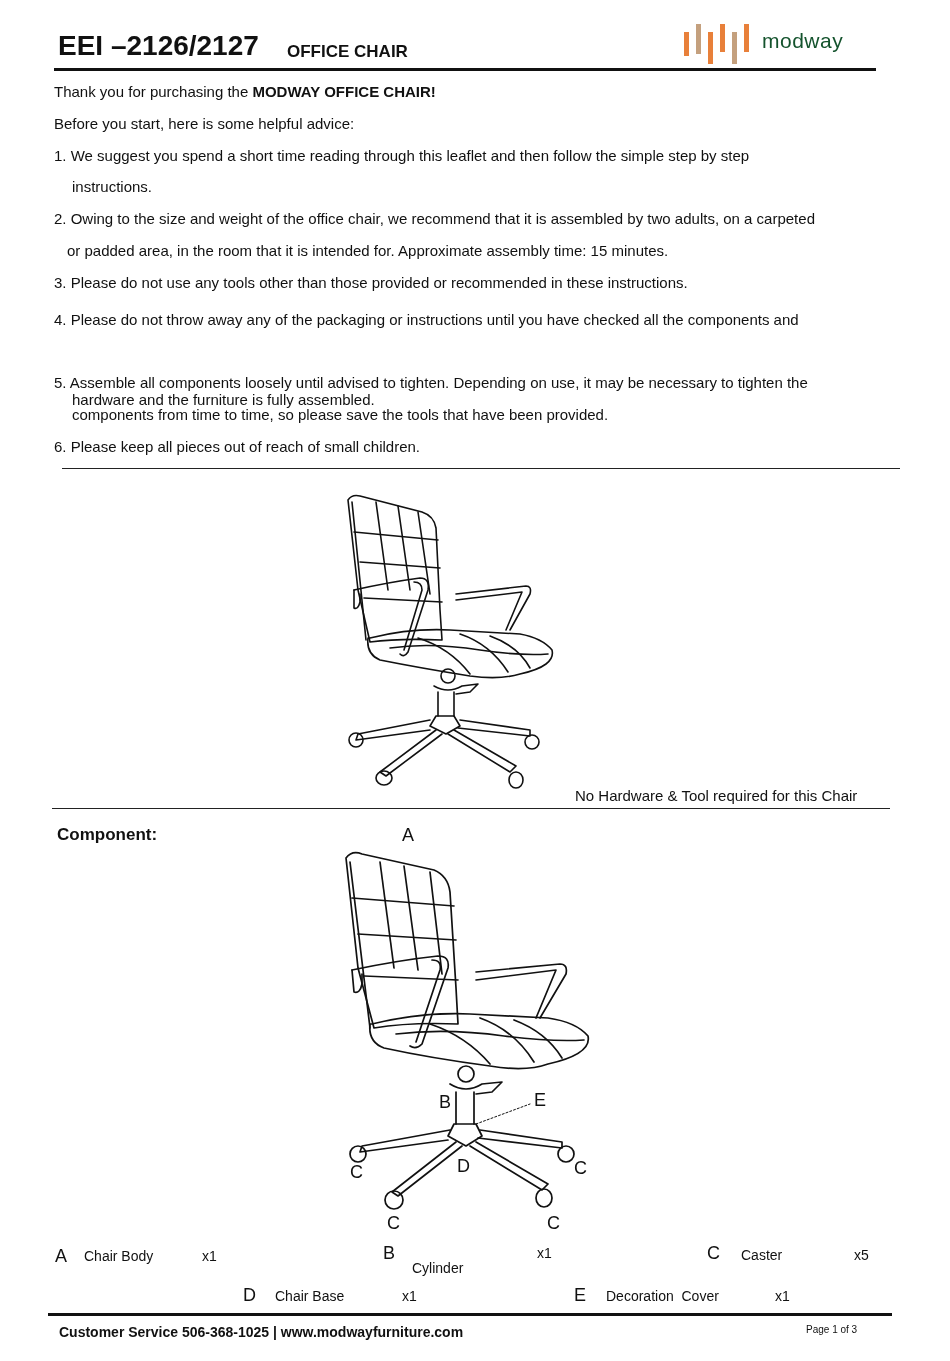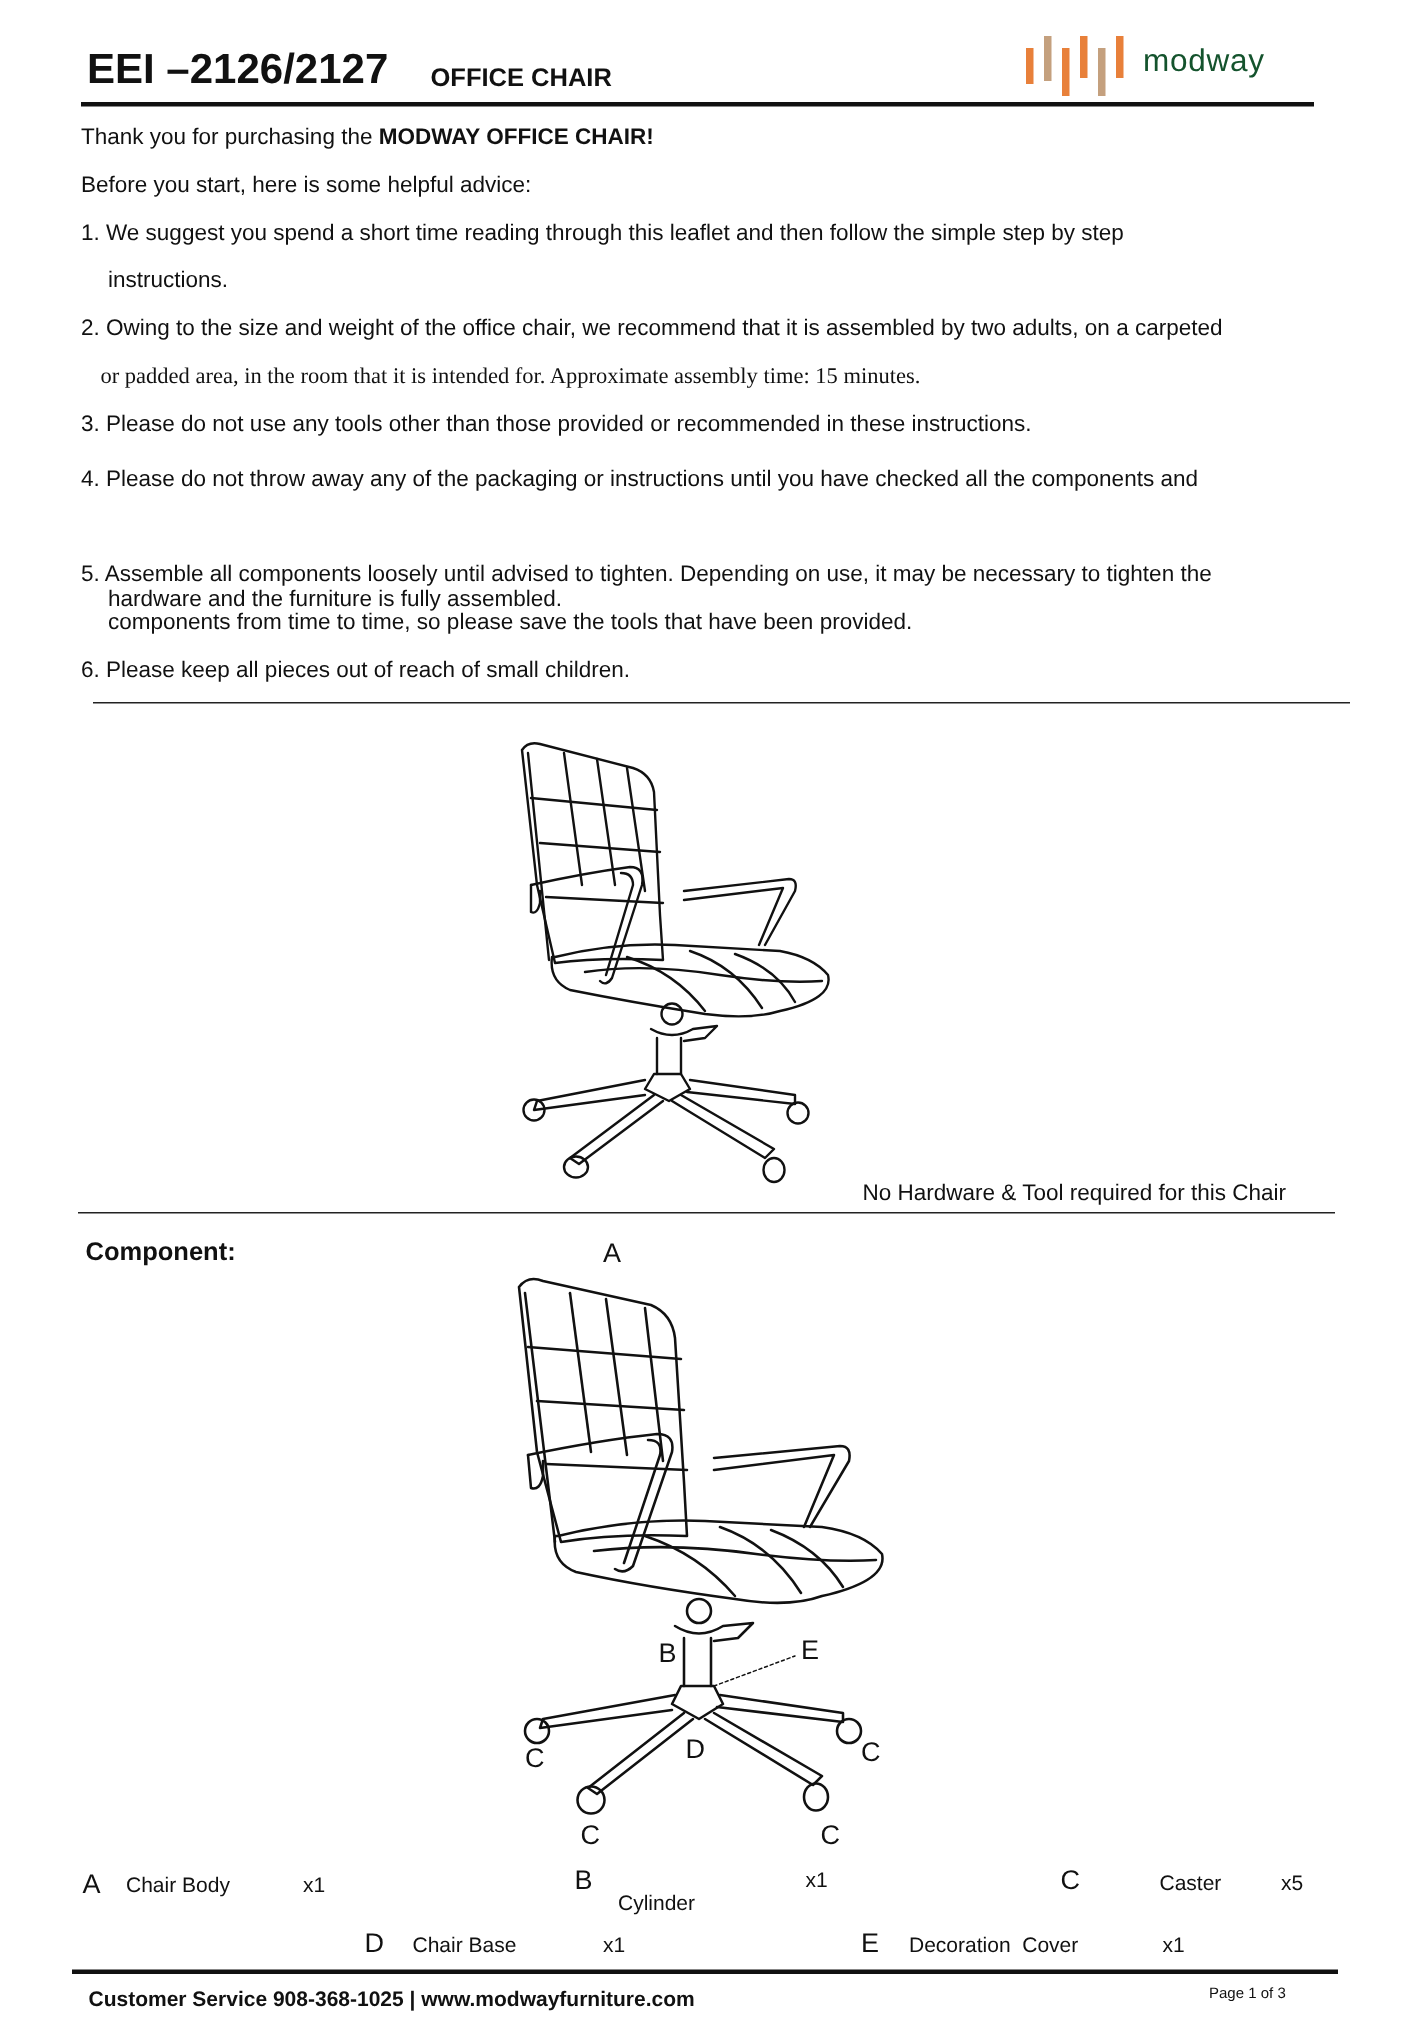--- a/index.html
+++ b/index.html
@@ -62,21 +62,21 @@
 
 <div class="abs para" style="left:54px; top:82px;">
   <span>Thank you for purchasing the </span><b>MODWAY OFFICE CHAIR</b><b>!</b>
 </div>
 <div class="abs para" style="left:54px; top:114px;">Before you start, here is some helpful advice:</div>
 
 <div class="abs para" style="left:54px; top:146px;">1. We suggest you spend a short time reading through this leaflet and then follow the simple step by step</div>
 <div class="abs para" style="left:72px; top:177px;">instructions.</div>
 
 <div class="abs para" style="left:54px; top:209px;text-align:right;">2. Owing to the size and weight of the office chair, we recommend that it is assembled by two adults, on a carpeted</div>
-<div class="abs para" style="left:67px; top:241px;font-family:Liberation Serif, serif;">or padded area, in the room that it is intended for. Approximate assembly time: 15 minutes.</div>
+<div class="abs para" style="left:67px; top:241px;">or padded area, in the room that it is intended for. Approximate assembly time: 15 minutes.</div>
 
 <div class="abs para" style="left:54px; top:273px;">3. Please do not use any tools other than those provided or recommended in these instructions.</div>
 
 <div class="abs para" style="left:54px; top:310px;">4. Please do not throw away any of the packaging or instructions until you have checked all the components and</div>
 <div class="abs para" style="left:72px; top:342px;margin-top:48px;">hardware and the furniture is fully assembled.</div>
 
 <div class="abs para" style="left:54px; top:373px;">5. Assemble all components loosely until advised to tighten. Depending on use, it may be necessary to tighten the</div>
 <div class="abs para" style="left:72px; top:405px;">components from time to time, so please save the tools that have been provided.</div>
 
 <div class="abs para" style="left:54px; top:437px;">6. Please keep all pieces out of reach of small children.</div>
@@ -188,30 +188,30 @@
     <span class="part-name" style="left:84px; top:1248px;">Chair Body</span>
     <span class="part-qty" style="left:202px; top:1248px;">x1</span>
   </div>
   <div>
     <span class="part-letter" style="left:383px; top:1243px;">B</span>
     <span class="part-name" style="left:412px; top:1245px;margin-top:15px;">Cylinder</span>
     <span class="part-qty" style="left:537px; top:1245px;">x1</span>
   </div>
   <div>
     <span class="part-letter" style="left:707px; top:1243px;">C</span>
-    <span class="part-name" style="left:741px; top:1247px;margin-left:32px;">Caster</span>
+    <span class="part-name" style="left:741px; top:1247px;">Caster</span>
     <span class="part-qty" style="left:854px; top:1247px;">x5</span>
   </div>
   <div>
     <span class="part-letter" style="left:243px; top:1285px;">D</span>
     <span class="part-name" style="left:275px; top:1288px;">Chair Base</span>
     <span class="part-qty" style="left:402px; top:1288px;">x1</span>
   </div>
   <div>
     <span class="part-letter" style="left:574px; top:1285px;">E</span>
     <span class="part-name" style="left:606px; top:1288px; white-space:pre;">Decoration  Cover</span>
     <span class="part-qty" style="left:775px; top:1288px;">x1</span>
   </div>
 </div>
 
 <div class="abs footer-rule"></div>
-<div class="abs footer-left">Customer Service 908-368-1025 | www.modwayfurniture.com</div>
+<div class="abs footer-left">Customer Service 506-368-1025 | www.modwayfurniture.com</div>
 <div class="abs footer-right">Page 1 of 3</div>
 
 </body></html>

